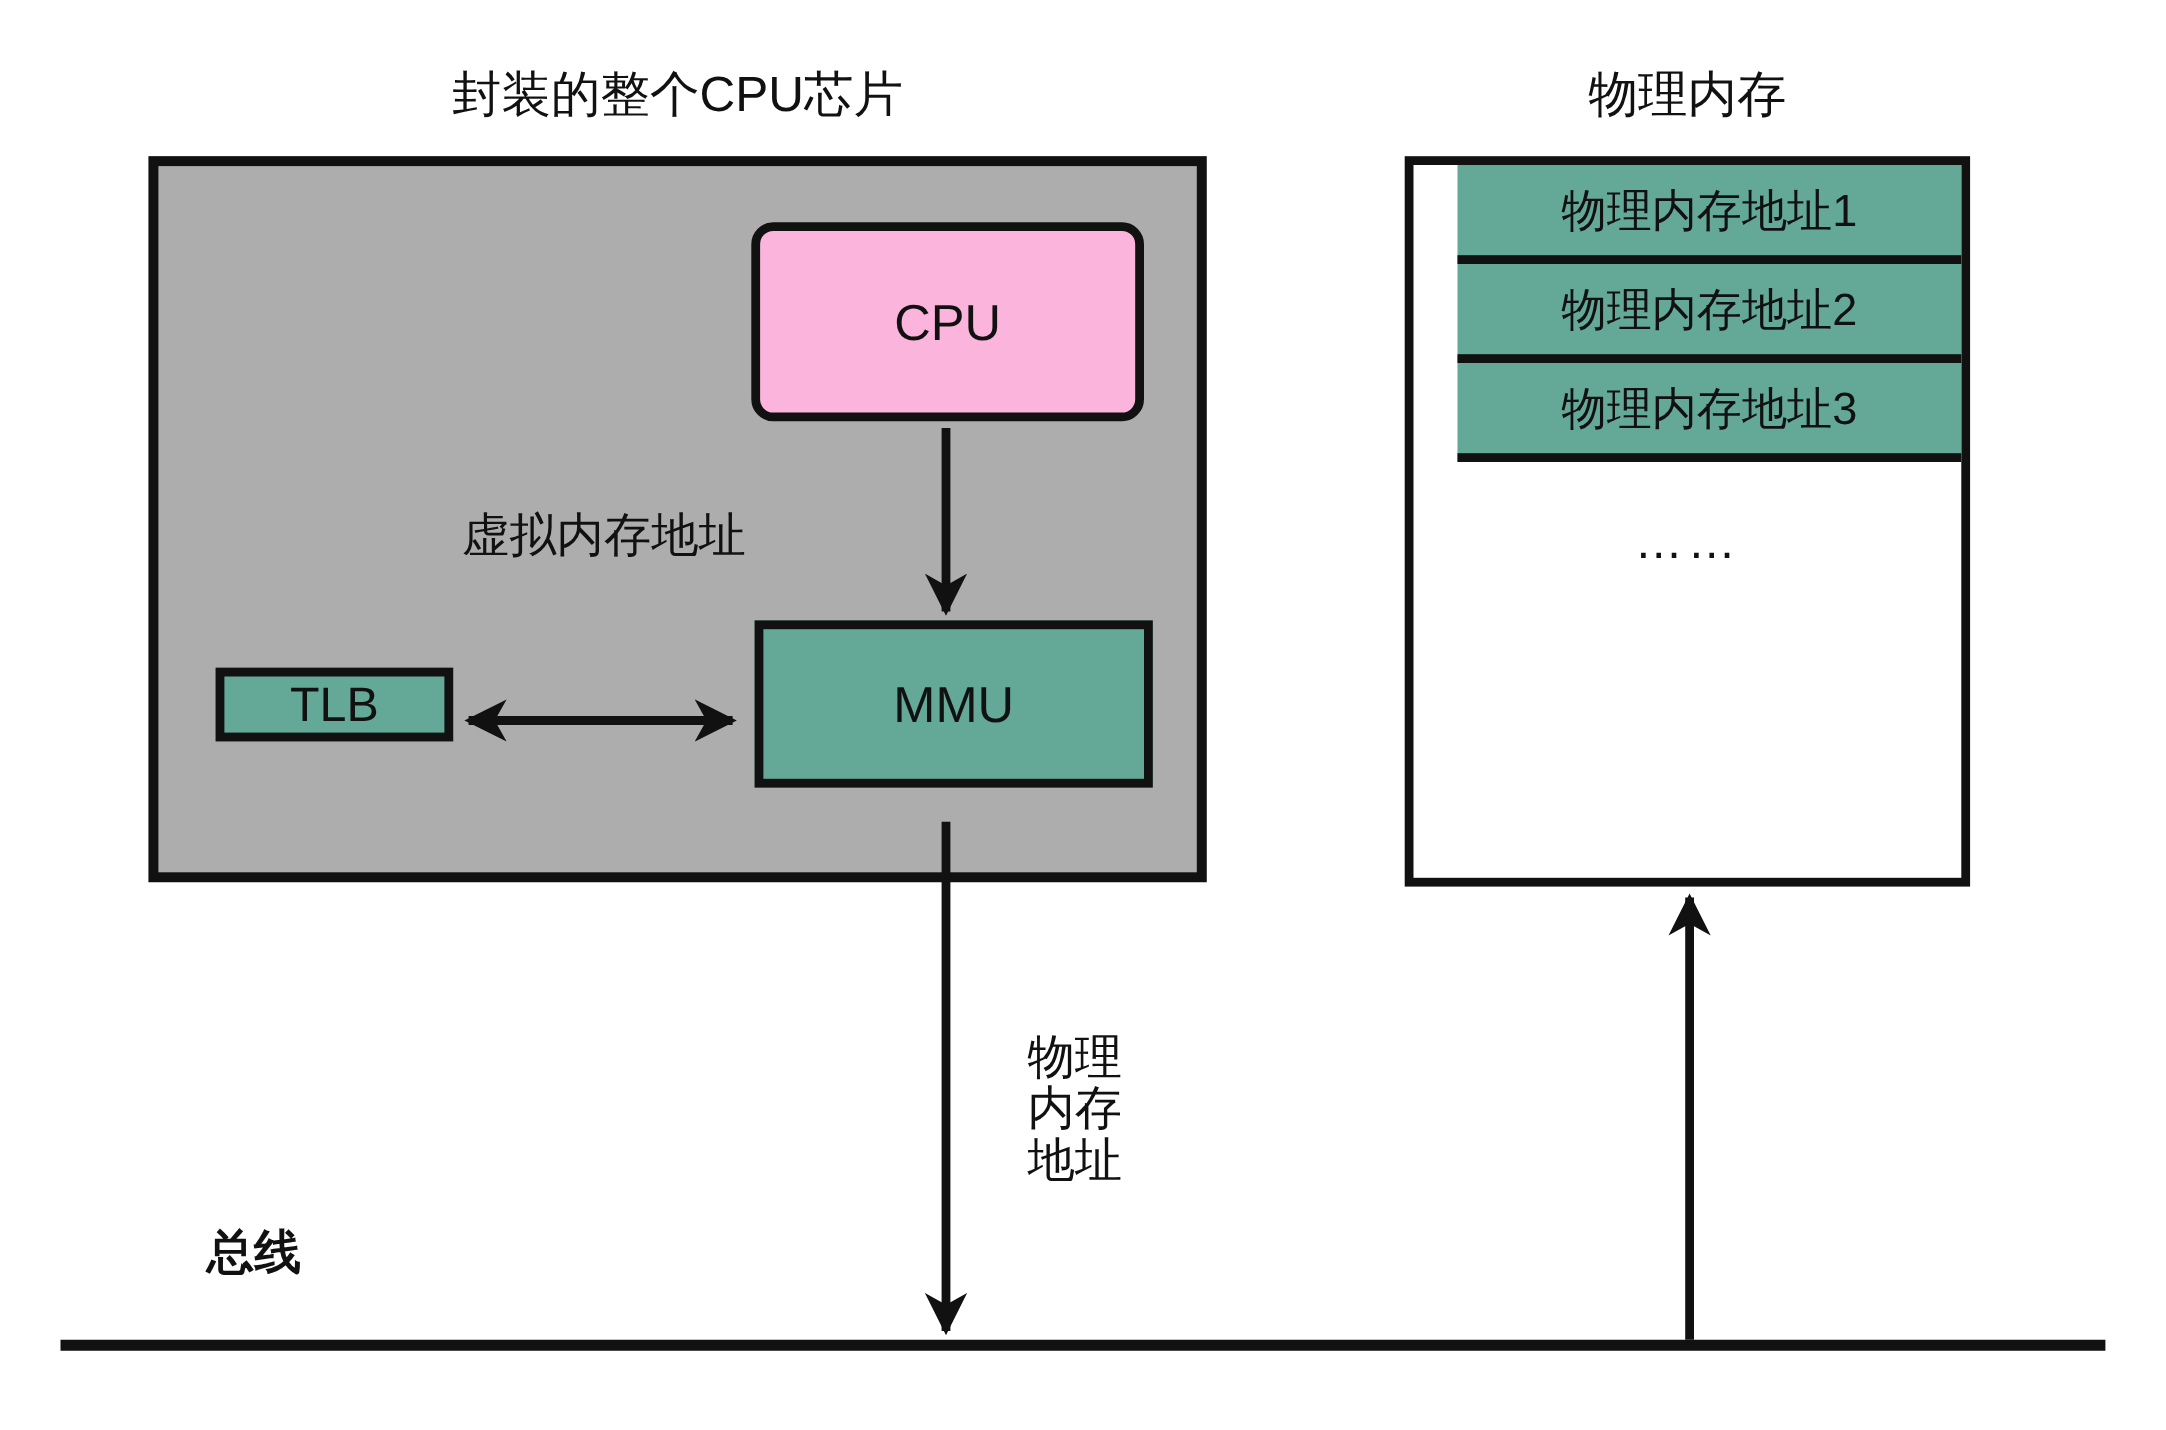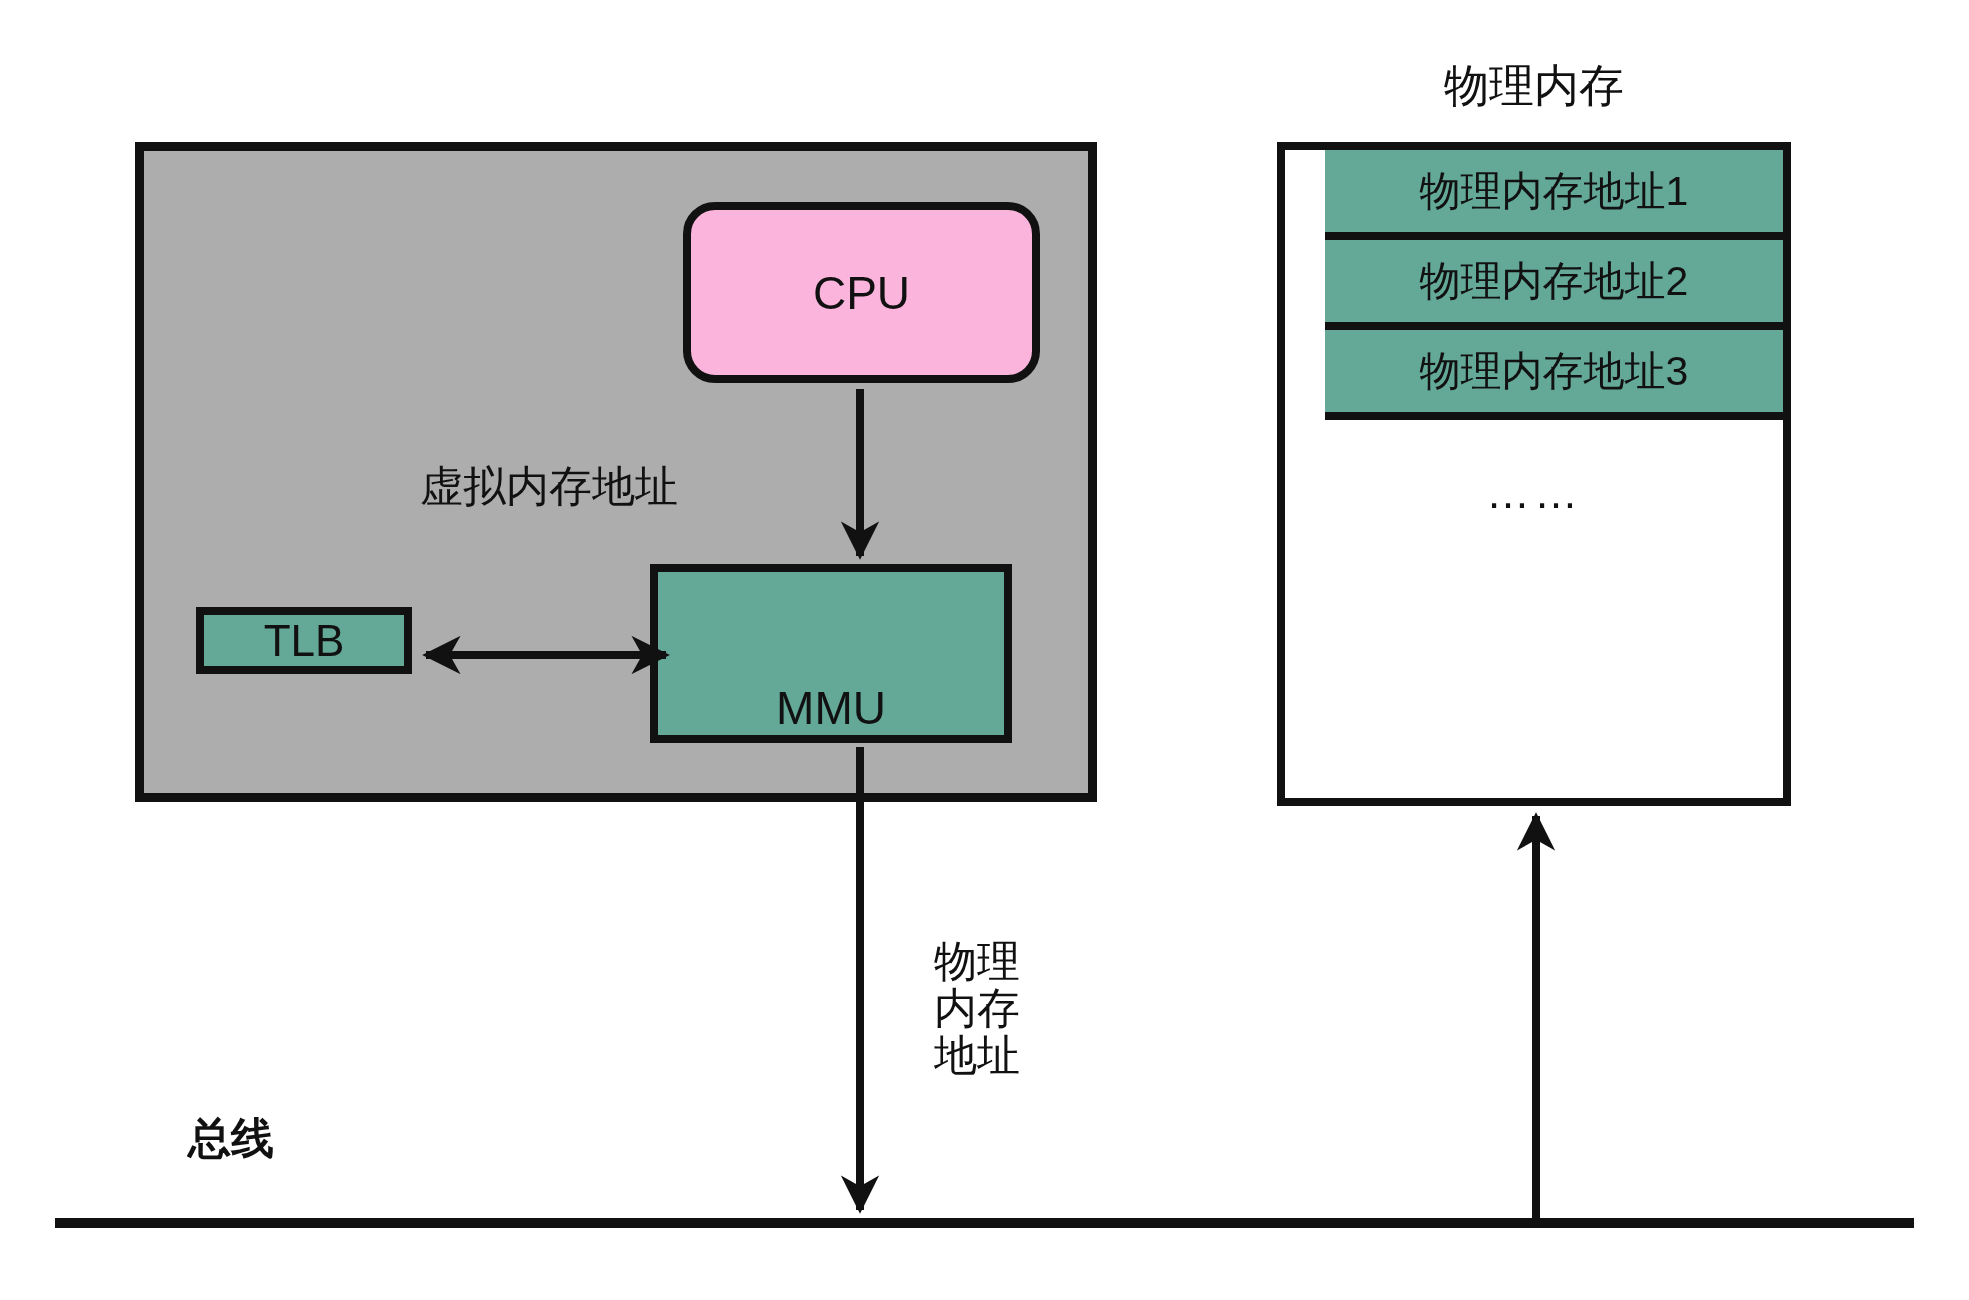--- a/index.html
+++ b/index.html
@@ -26,26 +26,25 @@
     border:9px solid var(--color-line,#111111);
   }
   .node{
     display:flex;align-items:center;justify-content:center;
     border:8px solid var(--color-line,#111111);
     font-size:46px;
   }
   .cpu-box{
     left:683px;top:202px;width:357px;height:181px;
     background:var(--color-cpu_fill,#fbb4dc);
-    border-radius:32px;
+    border-radius:20px;
   }
   .mmu-box{
-    left:650px;top:564px;width:362px;height:179px;
+    left:686px;top:564px;width:362px;height:152px;
     background:var(--color-unit_fill,#64a898);
-    align-items:flex-end;
   }
   .tlb-box{
     left:196px;top:607px;width:216px;height:67px;
     background:var(--color-unit_fill,#64a898);
     font-size:44px;
   }
   .vaddr-label{
     left:420px;top:458px;width:370px;
     text-align:left;font-size:43px;white-space:nowrap;
   }
@@ -79,20 +78,21 @@
   }
   .arrows{position:absolute;left:0;top:0;width:1969px;height:1300px;pointer-events:none;}
   .arrows line{stroke:var(--color-line,#111111);}
   .arrows .ah-fill{fill:var(--color-line,#111111);}
 </style>
 </head>
 <body>
 
 <div class="canvas">
 
+  <div class="abs title chip-title">封装的整个CPU芯片</div>
   <div class="abs title mem-title">物理内存</div>
 
   <div class="abs chip-box"></div>
 
   <div class="abs node cpu-box">
     <span>CPU</span>
   </div>
 
   <div class="abs vaddr-label">虚拟内存地址</div>
 

